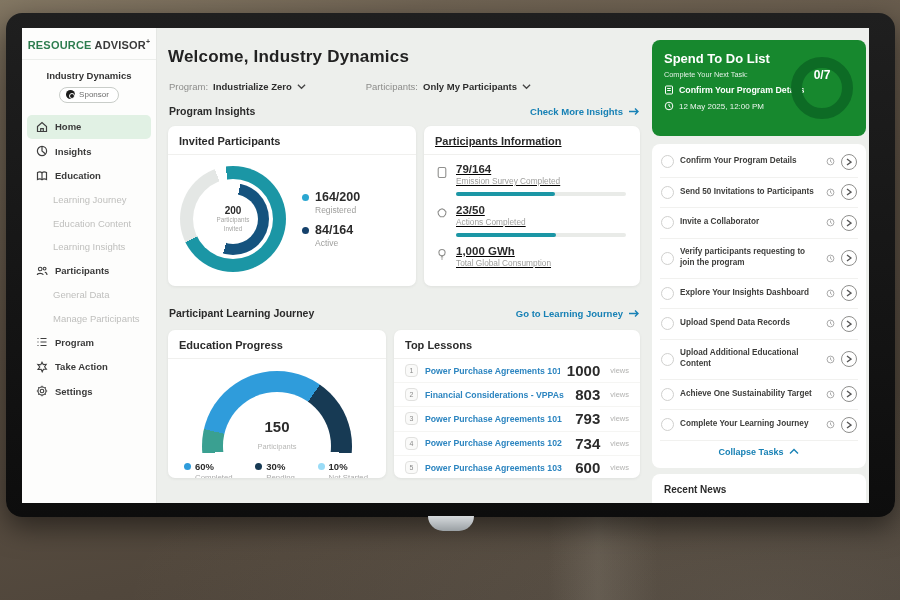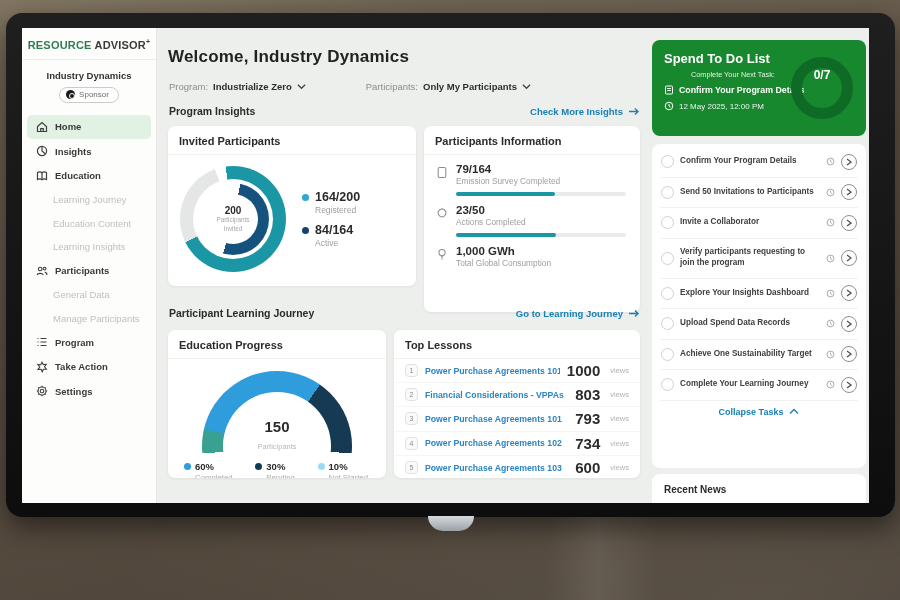--- a/index.html
+++ b/index.html
@@ -80,21 +80,21 @@
   .donut-center { position:absolute; inset:30px; display:flex; flex-direction:column;
     align-items:center; justify-content:center; text-align:center; }
   .donut-center b { font-size:10px; color:#2b2b2b; }
   .donut-center span { font-size:6.3px; color:#a8a8a6; line-height:1.3; }
   .leg-entry { display:flex; gap:6px; margin:8px 0; }
   .leg-dot { width:7px; height:7px; border-radius:50%; margin-top:4px; flex:none; }
   .leg-val { font-size:12.5px; font-weight:bold; color:#2b2b2b; }
   .leg-lab { font-size:8.5px; color:#9e9e9c; margin-top:1px; }
 
   
-  .card-info { left:402px; top:98px; width:216px; height:186px; }
+  .card-info { left:402px; top:98px; width:216px; height:160px;text-decoration:underline; }
   .stat-row { display:flex; gap:8px; padding:8px 12px 0; }
   .stat-icon { width:12px; height:14px; color:#8f8f8d; margin-top:2px; flex:none; }
   .stat-icon svg { width:12px; height:13px; }
   .stat-value { font-size:11.5px; font-weight:bold; color:#2b2b2b; }
   .stat-label { font-size:8.3px; color:#9e9e9c; margin-top:1px; }
   .bar { margin:6px 14px 0 32px; height:4px; background:#e9ebe8; border-radius:2px; }
   .bar i { display:block; height:4px; border-radius:2px; background:#1b96a5; }
   .fill-a { width:58%; } .fill-b { width:59%; }
 
   
@@ -123,21 +123,21 @@
     font-size:7px; color:#8a8a8a; display:flex; align-items:center; justify-content:center; flex:none; }
   .lesson-title { flex:1; font-size:8.7px; color:#2c85c0; font-weight:bold; cursor:pointer;
     white-space:nowrap; overflow:hidden; }
   .views-num { font-size:15px; font-weight:bold; color:#2b2b2b;text-align:right; }
   .views-suffix { font-size:7.5px; color:#b2b2b0; margin-left:3px; }
 
   
   .todo-green { position:absolute; left:630px; top:12px; width:214px; height:96px;
     background:#17882e; border-radius:8px; color:#fff; padding:11px 12px; }
   .todo-title { font-size:13px; font-weight:bold; }
-  .todo-sub { font-size:7.3px; color:rgba(255,255,255,0.88); margin-top:4px;margin-left:27px; }
+  .todo-sub { font-size:7.3px; color:rgba(255,255,255,0.88); margin-top:4px; }
   .todo-row { display:flex; align-items:center; gap:5px; margin-top:6px; }
   .todo-row svg { width:10px; height:10px; flex:none; }
   .todo-next { font-size:8.8px; font-weight:bold; }
   .todo-due { font-size:8px; color:rgba(255,255,255,0.92); }
   .progress-ring { position:absolute; right:13px; top:17px; width:62px; height:62px;
     border-radius:50%; border:11px solid #0d6b25; display:flex; 
     justify-content:center; font-size:12px; font-weight:bold; color:#fff; }
 
   .todo-card { position:absolute; left:630px; top:116px; width:214px; height:324px;
     background:#fff; border-radius:8px; padding:3px 8px; }
@@ -533,20 +533,35 @@
             <circle cx="5" cy="5" r="3.8"></circle>
             <path d="M5 2.8 V5 L6.6 6.2"></path>
           </svg>
         </span>
       <span class="task-go">
           <svg viewBox="0 0 6 8" fill="none" stroke="currentColor" stroke-width="1.4">
             <path d="M1 1 L5 4 L1 7"></path>
           </svg>
         </span>
     </div>
+    <div class="task tall">
+      <span class="task-check"></span>
+      <span class="task-label">Upload Additional Educational Content</span>
+      <span class="task-clock">
+          <svg viewBox="0 0 10 10" fill="none" stroke="currentColor" stroke-width="1">
+            <circle cx="5" cy="5" r="3.8"></circle>
+            <path d="M5 2.8 V5 L6.6 6.2"></path>
+          </svg>
+        </span>
+      <span class="task-go">
+          <svg viewBox="0 0 6 8" fill="none" stroke="currentColor" stroke-width="1.4">
+            <path d="M1 1 L5 4 L1 7"></path>
+          </svg>
+        </span>
+    </div>
     <div class="task">
       <span class="task-check"></span>
       <span class="task-label">Achieve One Sustainability Target</span>
       <span class="task-clock">
           <svg viewBox="0 0 10 10" fill="none" stroke="currentColor" stroke-width="1">
             <circle cx="5" cy="5" r="3.8"></circle>
             <path d="M5 2.8 V5 L6.6 6.2"></path>
           </svg>
         </span>
       <span class="task-go">

